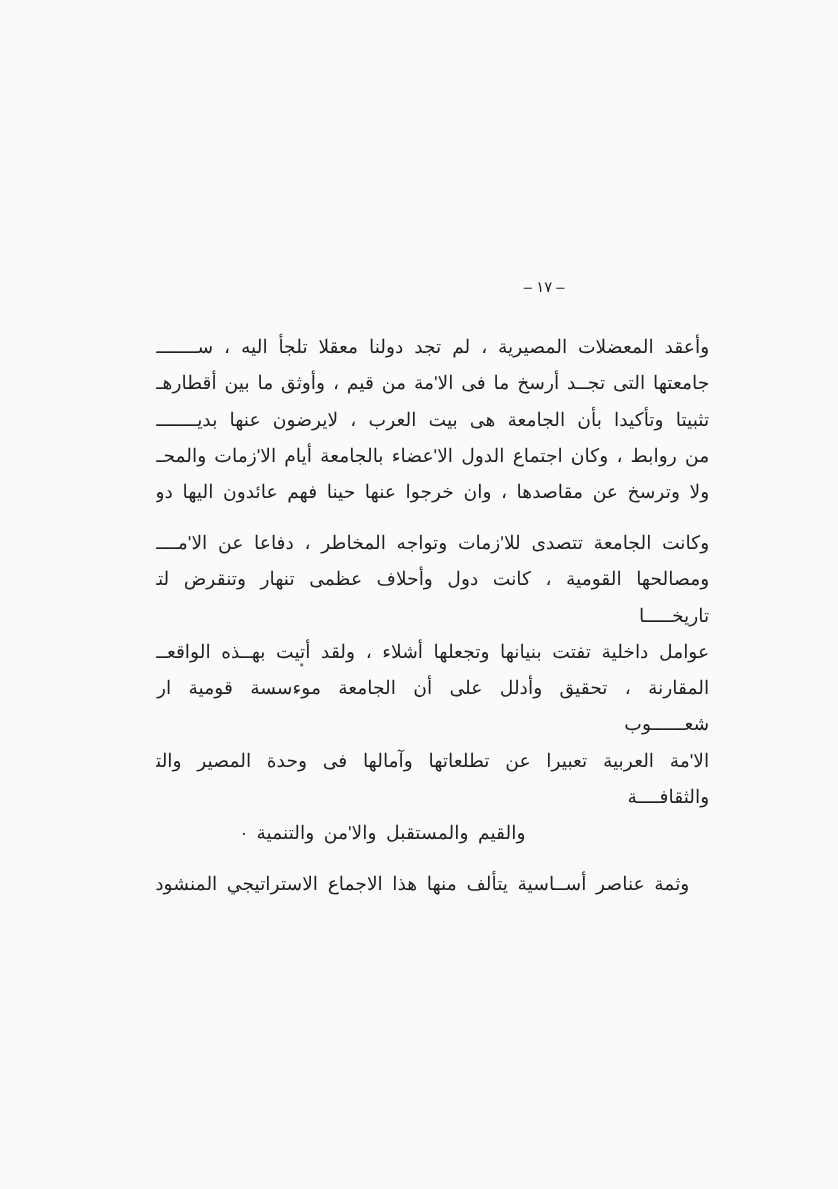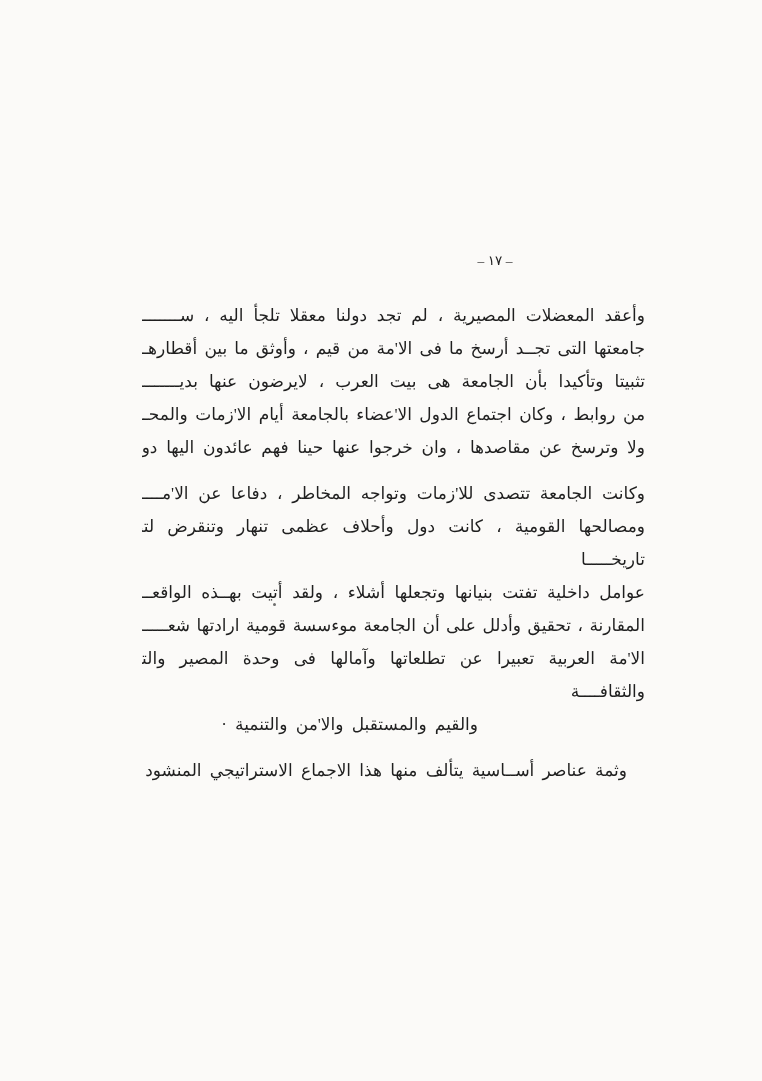--- a/index.html
+++ b/index.html
@@ -10,21 +10,21 @@
     margin: 0;
     padding: 0;
     background: var(--paper);
   }
   .page {
     position: relative;
     width: 620px;
     height: 1081px;
     background: var(--paper);
     color: var(--ink);
-    font-family: Liberation Serif, serif;
+    font-family: Liberation Sans, sans-serif;
     overflow: hidden;
     direction: rtl;
   }
   .page-number {
     position: absolute;
     top: 252px;
     left: 318px;
     width: 70px;
     text-align: center;
     font-size: 13.5px;

